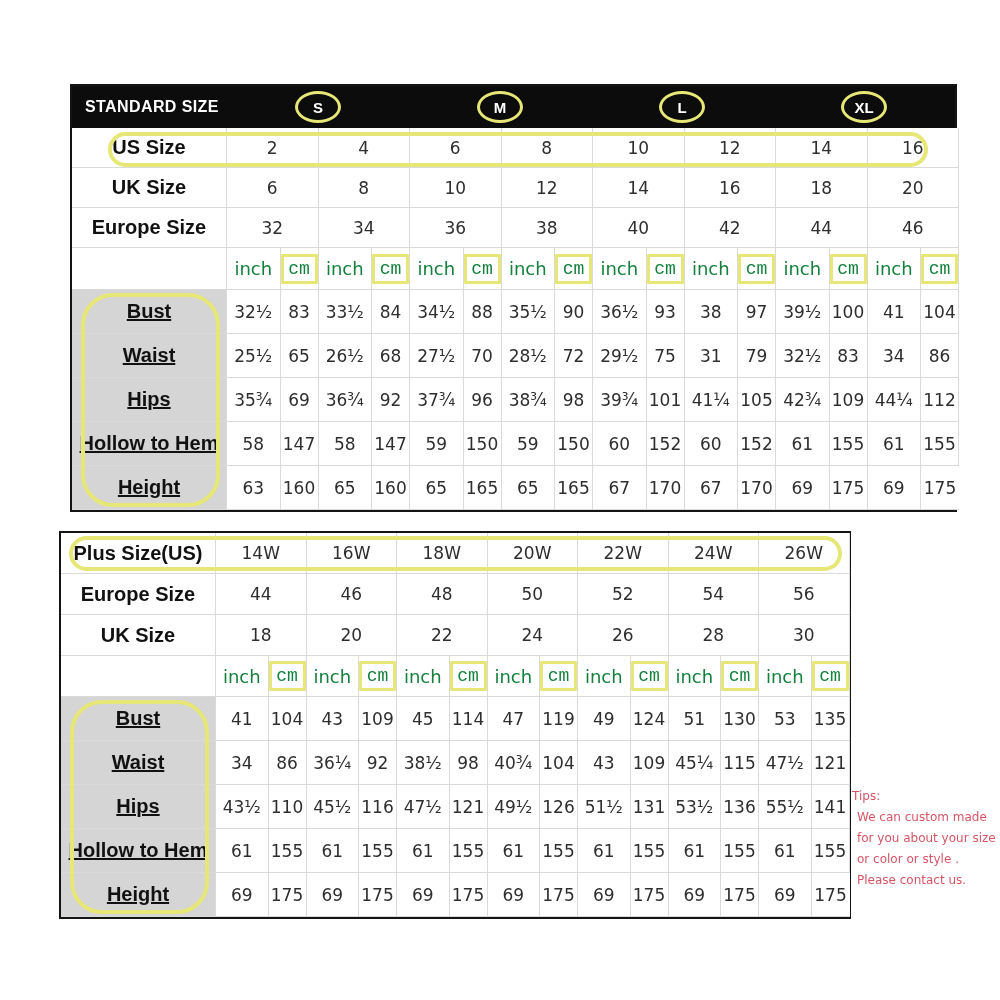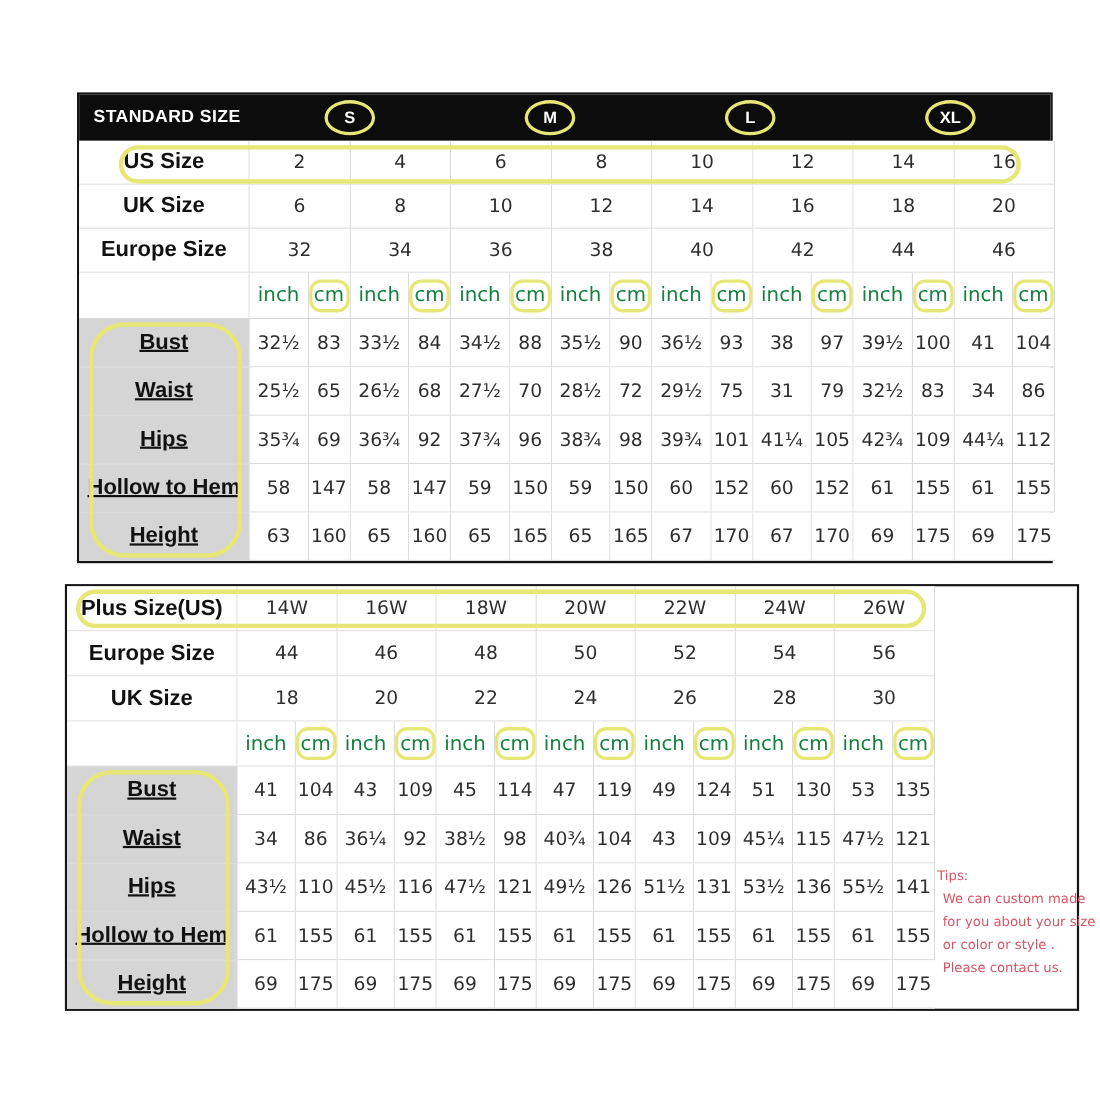--- a/index.html
+++ b/index.html
@@ -16,21 +16,21 @@
   html,body{width:1000px;height:1000px;}
   body{
     background:#ffffff;
     position:relative;
     overflow:hidden;
     font-family:"DejaVu Sans","Liberation Sans",sans-serif;
     color:var(--text);
   }
   .table-wrap{position:absolute;border:2px solid var(--table-border);background:#fff;}
   .t1{left:70px;top:84px;width:887px;}
-  .t2{left:59px;top:531px;width:922px;}
+  .t2{left:59px;top:531px;width:792px;}
 
   
   .hdr{
     display:grid;
     grid-template-columns:155px repeat(4,182px);
     height:42px;
     background:var(--header-bg);
     color:var(--header-text);
   }
   .hdr-cell{display:flex;align-items:center;justify-content:center;}
@@ -73,22 +73,22 @@
   .span2{grid-column:span 2;}
   .label-plain,.label-grey{
     font-family:"Liberation Sans",sans-serif;
     font-weight:bold;font-size:20px;color:#111;
   }
   .label-grey{background:var(--label-bg);text-decoration:underline;}
   .unit{font-size:18px;color:#15803d;}
   .cm-box{
     display:flex;align-items:center;justify-content:center;
     border:3px solid var(--annotation);
-    border-radius:11px;
-    padding:2px 5px;min-width:32px;height:30px;
+    border-radius:1px;
+    padding:2px 5px;min-width:32px;height:30px;font-family:Liberation Mono, monospace;
   }
 
   
   .ann{
     position:absolute;
     border:4px solid var(--annotation);
     pointer-events:none;
     background:transparent;
   }
   .ann-us-row{left:36px;top:46px;width:820px;height:35px;border-radius:18px;}

